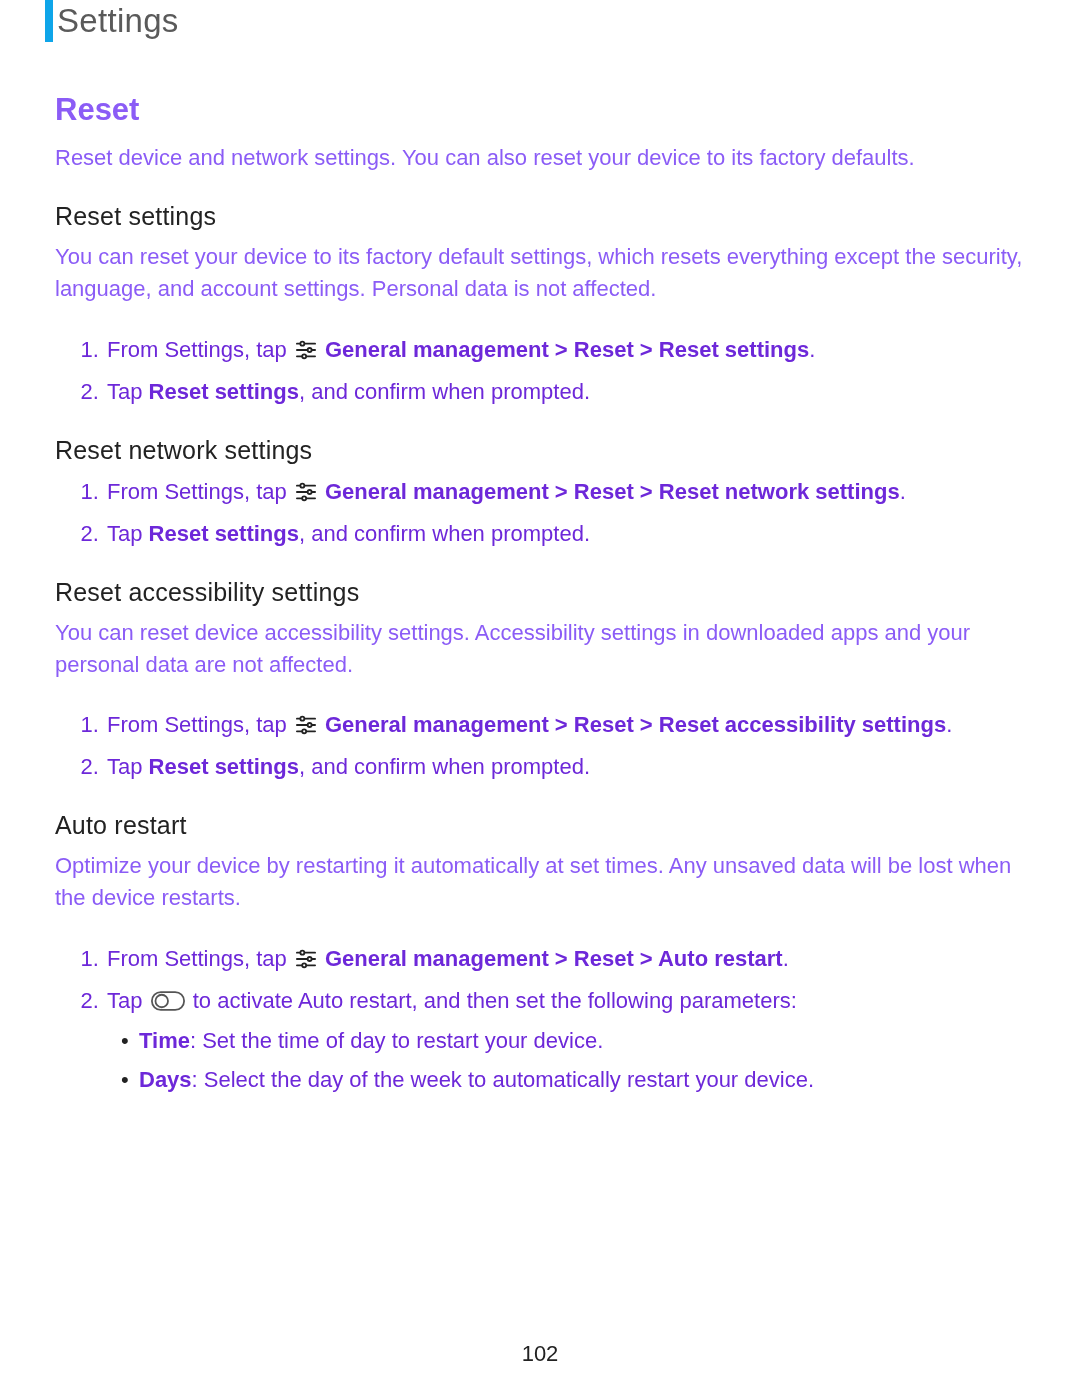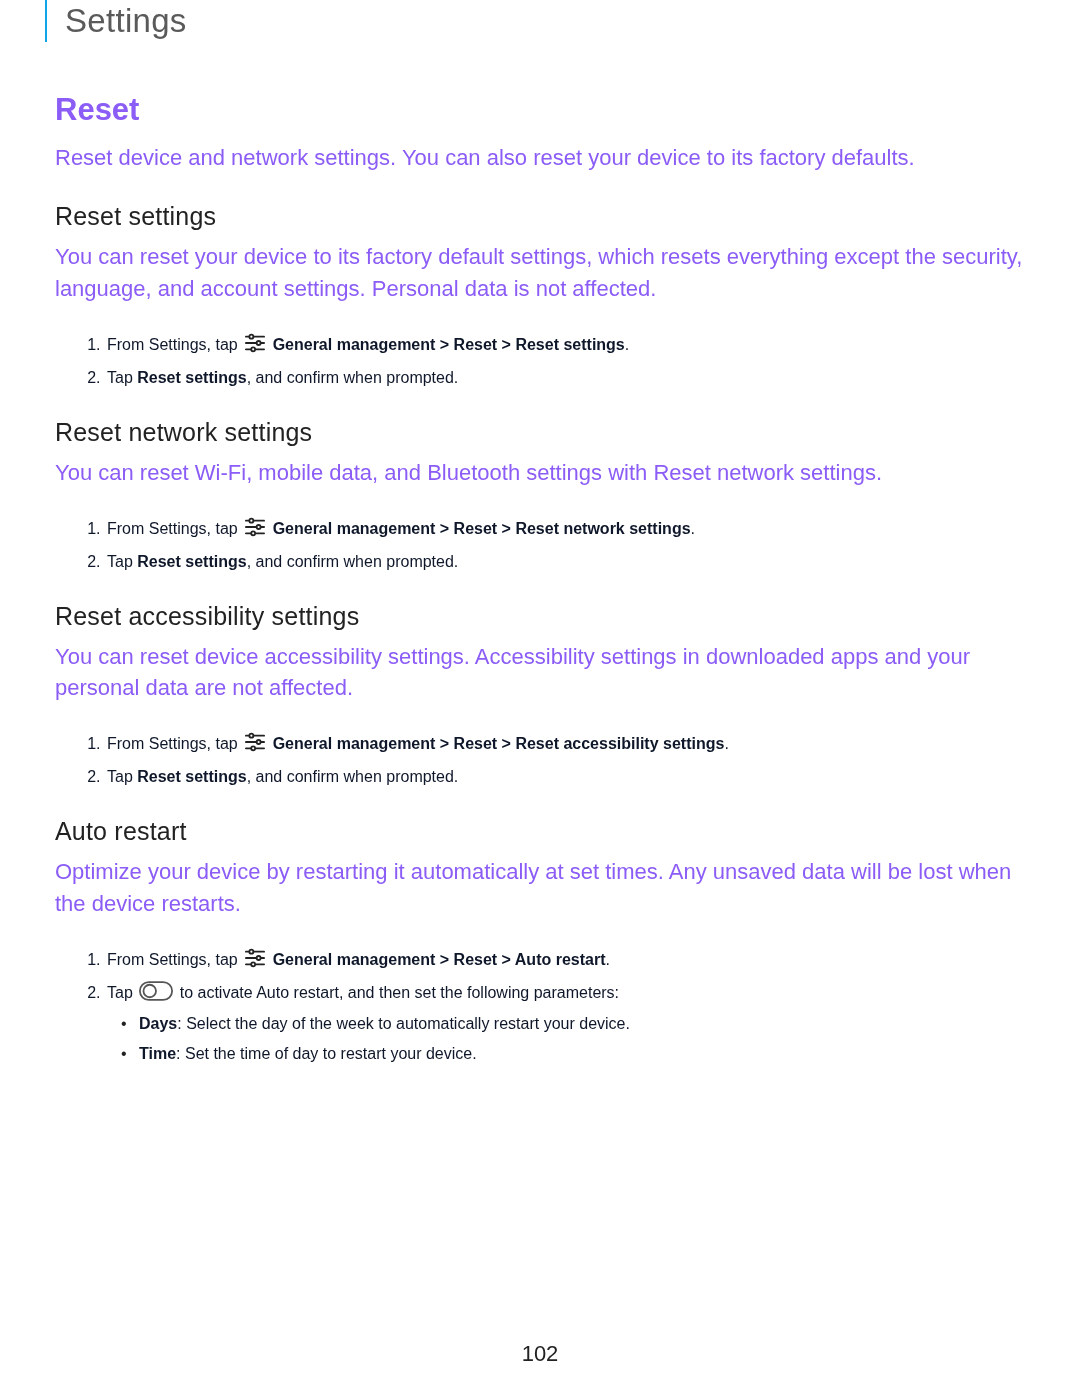--- a/index.html
+++ b/index.html
@@ -10,22 +10,22 @@
     font-family: "Segoe UI", "Helvetica Neue", Arial, sans-serif;
   }
   .page {
     box-sizing: border-box;
     width: 1080px;
     min-height: 1397px;
     padding: 0 55px 40px 55px;
     position: relative;
   }
   .header {
-    border-left: 2px solid #0ea5e9;
-    padding: 2px 0 2px 18px;
+    border-left: 8px solid #0ea5e9;
+    padding: 2px 0 2px 4px;
     margin: 0 0 50px -10px;
   }
   .header-title {
     font-size: 33px;
     color: #5a5a5a;
     font-weight: 400;
     letter-spacing: 0.3px;
   }
   h1.title {
     font-size: 31px;
@@ -40,25 +40,25 @@
     color: #8b5cf6;
   }
   h2.sub {
     font-size: 25px;
     font-weight: 500;
     margin: 28px 0 10px 0;
     color: #222;
     letter-spacing: 0.2px;
   }
   ol {
-    font-size: 16px;
+    font-size: 22px;
     line-height: 1.5;
     margin: 4px 0 18px 0;
     padding-left: 50px;
-    color: #0f172a;
+    color: #6d28d9;
   }
   ol > li {
     padding-left: 2px;
     margin-bottom: 6px;
   }
   ul.sub {
     list-style: none;
     margin: 4px 0 0 0;
     padding-left: 32px;
   }
@@ -118,21 +118,20 @@
         </svg>
       </span>
       <span class="b">General management &gt; Reset &gt; Reset settings</span><span>.</span>
     </li>
     <li>
       <span>Tap </span><span class="b">Reset settings</span><span>, and confirm when prompted.</span>
     </li>
   </ol>
 
   <h2 class="sub">Reset network settings</h2>
-  <p class="body">You can reset Wi-Fi, mobile data, and Bluetooth settings with Reset network settings.</p>
   <ol>
     <li>
       <span>From Settings, tap </span>
       <span class="icon">
         <svg width="22" height="20" viewBox="0 0 24 22">
           <g stroke="#222" stroke-width="2" stroke-linecap="round" fill="none">
             <line x1="2" y1="4" x2="22" y2="4"></line>
               <circle cx="8" cy="4" r="2.2" fill="#fff"></circle>
             <line x1="2" y1="11" x2="22" y2="11"></line>
               <circle cx="16" cy="11" r="2.2" fill="#fff"></circle>
@@ -195,23 +194,23 @@
       <span>Tap </span>
       <span class="icon">
         <svg width="34" height="20" viewBox="0 0 38 22">
           <rect x="1" y="1" width="36" height="20" rx="10" ry="10" fill="none" stroke="#555" stroke-width="2"></rect>
           <circle cx="12" cy="11" r="7" fill="#fff" stroke="#555" stroke-width="2"></circle>
         </svg>
       </span>
       <span> to activate Auto restart, and then set the following parameters:</span>
       <ul class="sub">
         <li>
+          <span class="b">Time</span><span>: Set the time of day to restart your device.</span>
+        </li>
+        <li>
           <span class="b">Days</span><span>: Select the day of the week to automatically restart your device.</span>
         </li>
-        <li>
-          <span class="b">Time</span><span>: Set the time of day to restart your device.</span>
-        </li>
       </ul>
     </li>
   </ol>
 
   <div class="footer">102</div>
 </div>
 
 </body></html>

